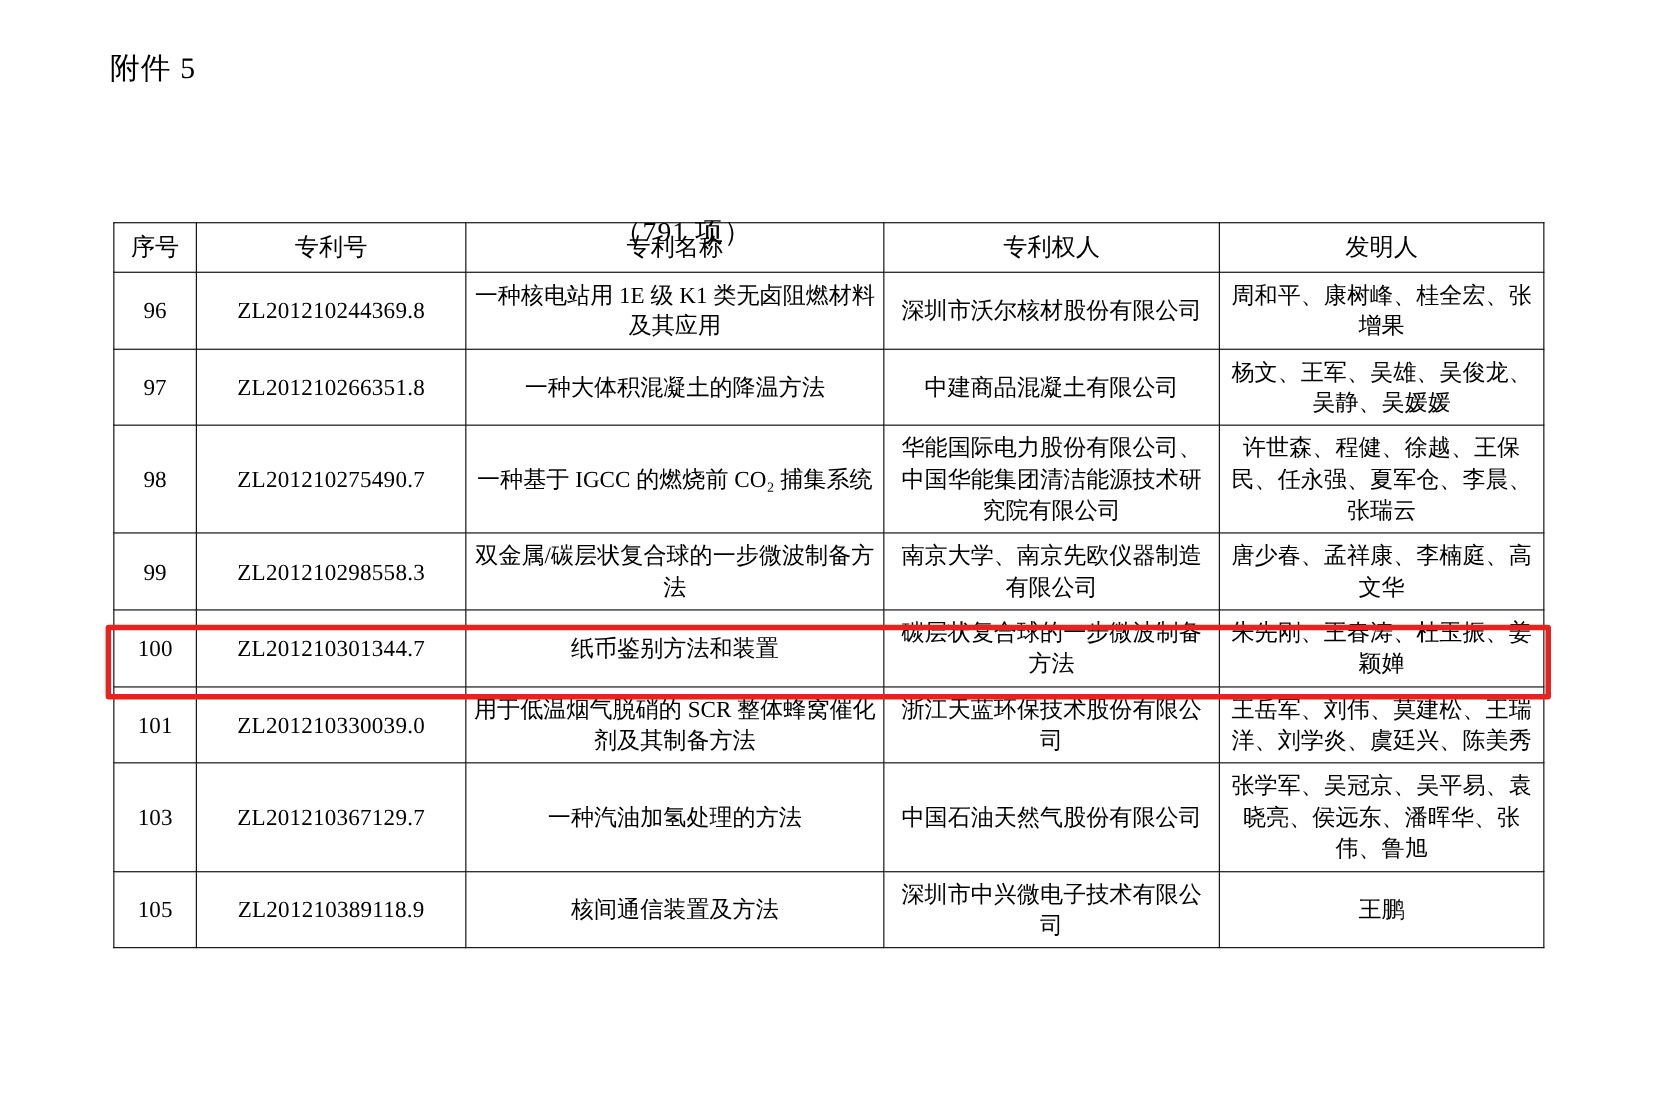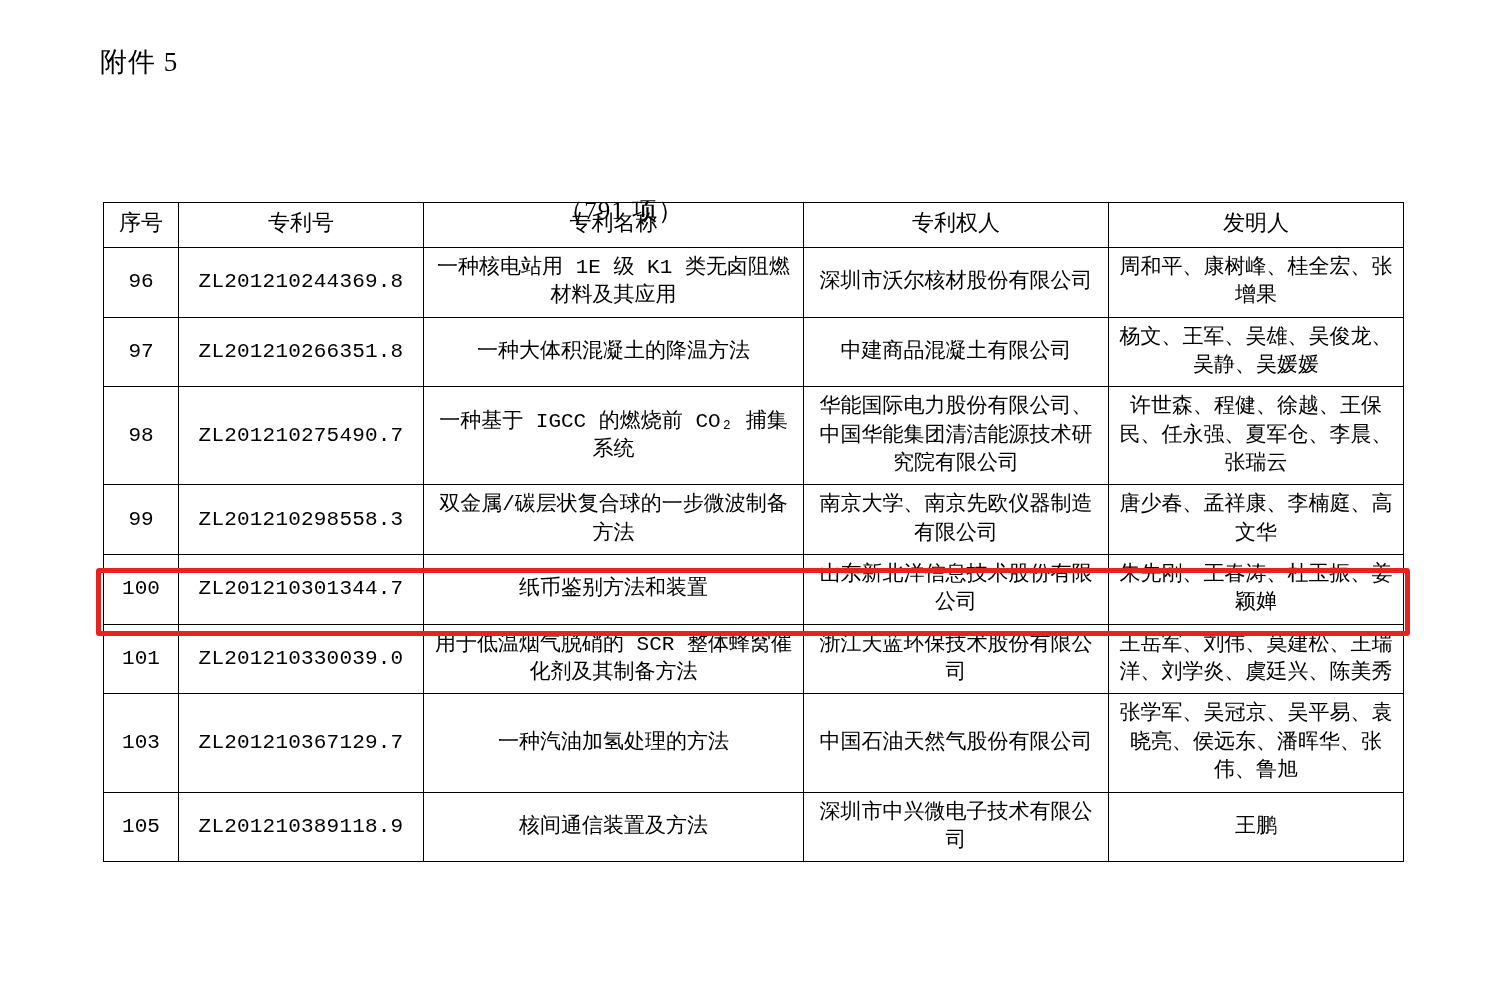--- a/index.html
+++ b/index.html
@@ -62,21 +62,21 @@
     table-layout: fixed;
   }
   table.patent-table th,
   table.patent-table td {
     border: 1.5px solid #000;
     text-align: center;
     vertical-align: middle;
     padding: 6px 6px;
     font-size: 21px;
     line-height: 1.35;
-    font-family: Liberation Mono, monospace;
+    font-family: Liberation Serif, serif;
   }
   table.patent-table th {
     font-weight: normal;
     font-size: 22px;
     height: 36px;
     padding: 4px 4px;
   }
   col.c-seq { width: 75px; }
   col.c-num { width: 245px; }
   col.c-name { width: 380px; }
@@ -155,21 +155,21 @@
           <td class="seq">99</td>
           <td class="num">ZL201210298558.3</td>
           <td class="name">双金属/碳层状复合球的一步微波制备方法</td>
           <td class="owner">南京大学、南京先欧仪器制造有限公司</td>
           <td class="inv">唐少春、孟祥康、李楠庭、高文华</td>
         </tr>
         <tr>
           <td class="seq">100</td>
           <td class="num">ZL201210301344.7</td>
           <td class="name">纸币鉴别方法和装置</td>
-          <td class="owner">山东新北洋信息技术股份有限公司</td>
+          <td class="owner">碳层状复合球的一步微波制备方法</td>
           <td class="inv">朱先刚、王春涛、杜玉振、姜颖婵</td>
         </tr>
         <tr>
           <td class="seq">101</td>
           <td class="num">ZL201210330039.0</td>
           <td class="name">用于低温烟气脱硝的 SCR 整体蜂窝催化剂及其制备方法</td>
           <td class="owner">浙江天蓝环保技术股份有限公司</td>
           <td class="inv">王岳军、刘伟、莫建松、王瑞洋、刘学炎、虞廷兴、陈美秀</td>
         </tr>
         <tr>

